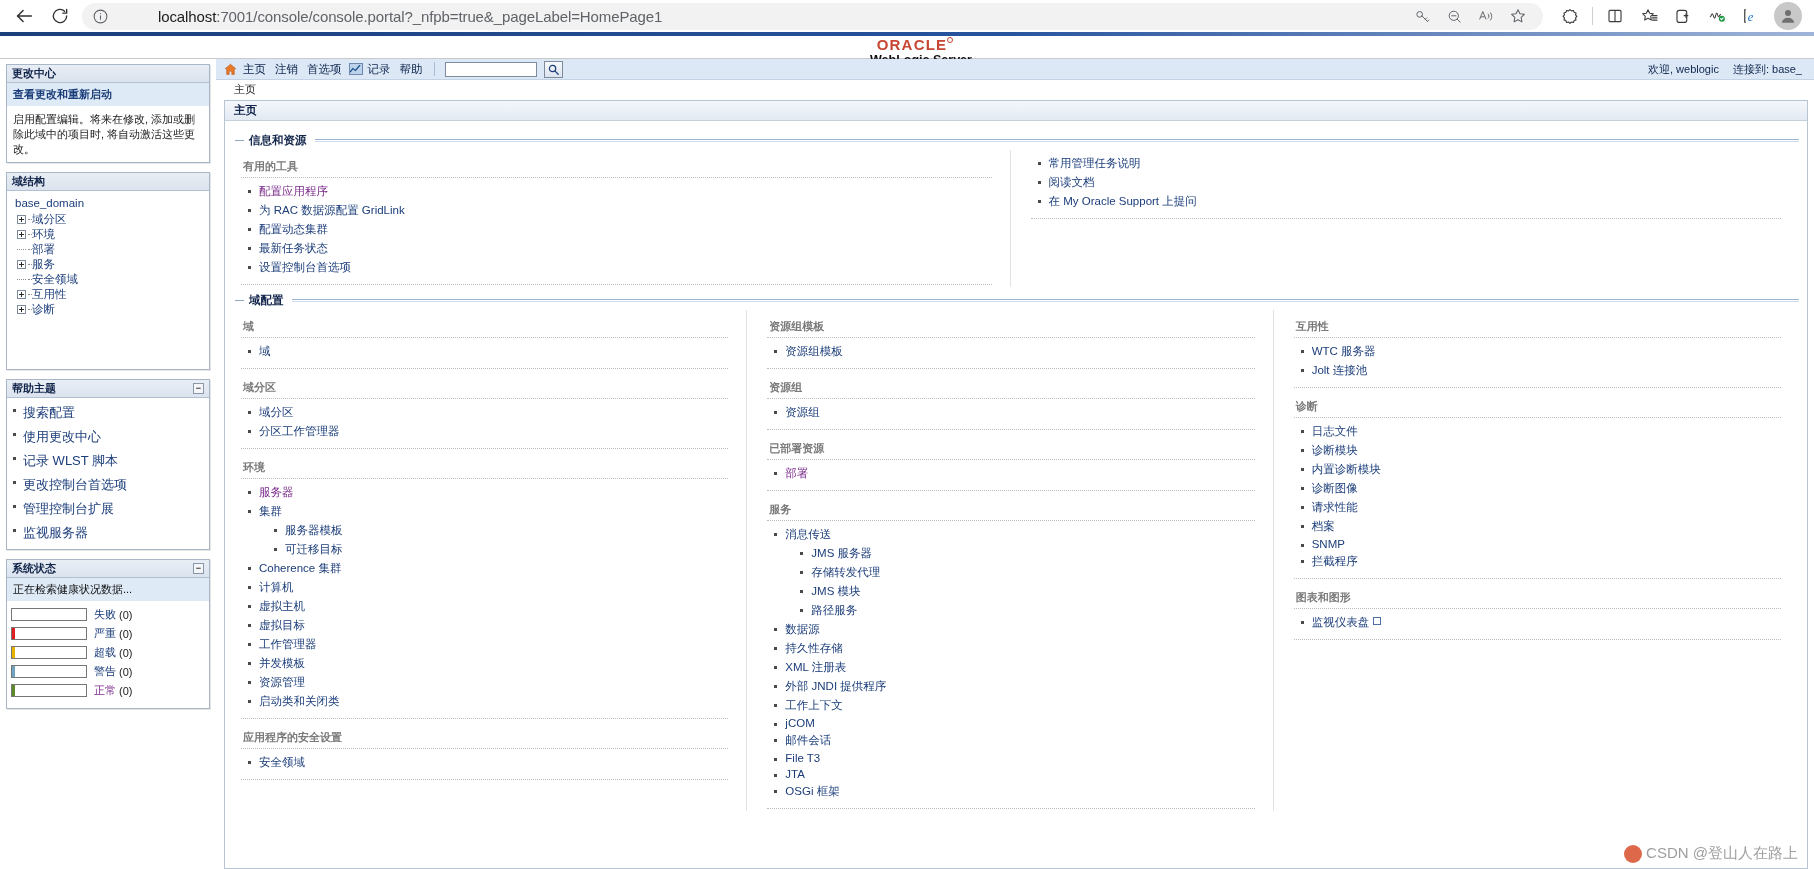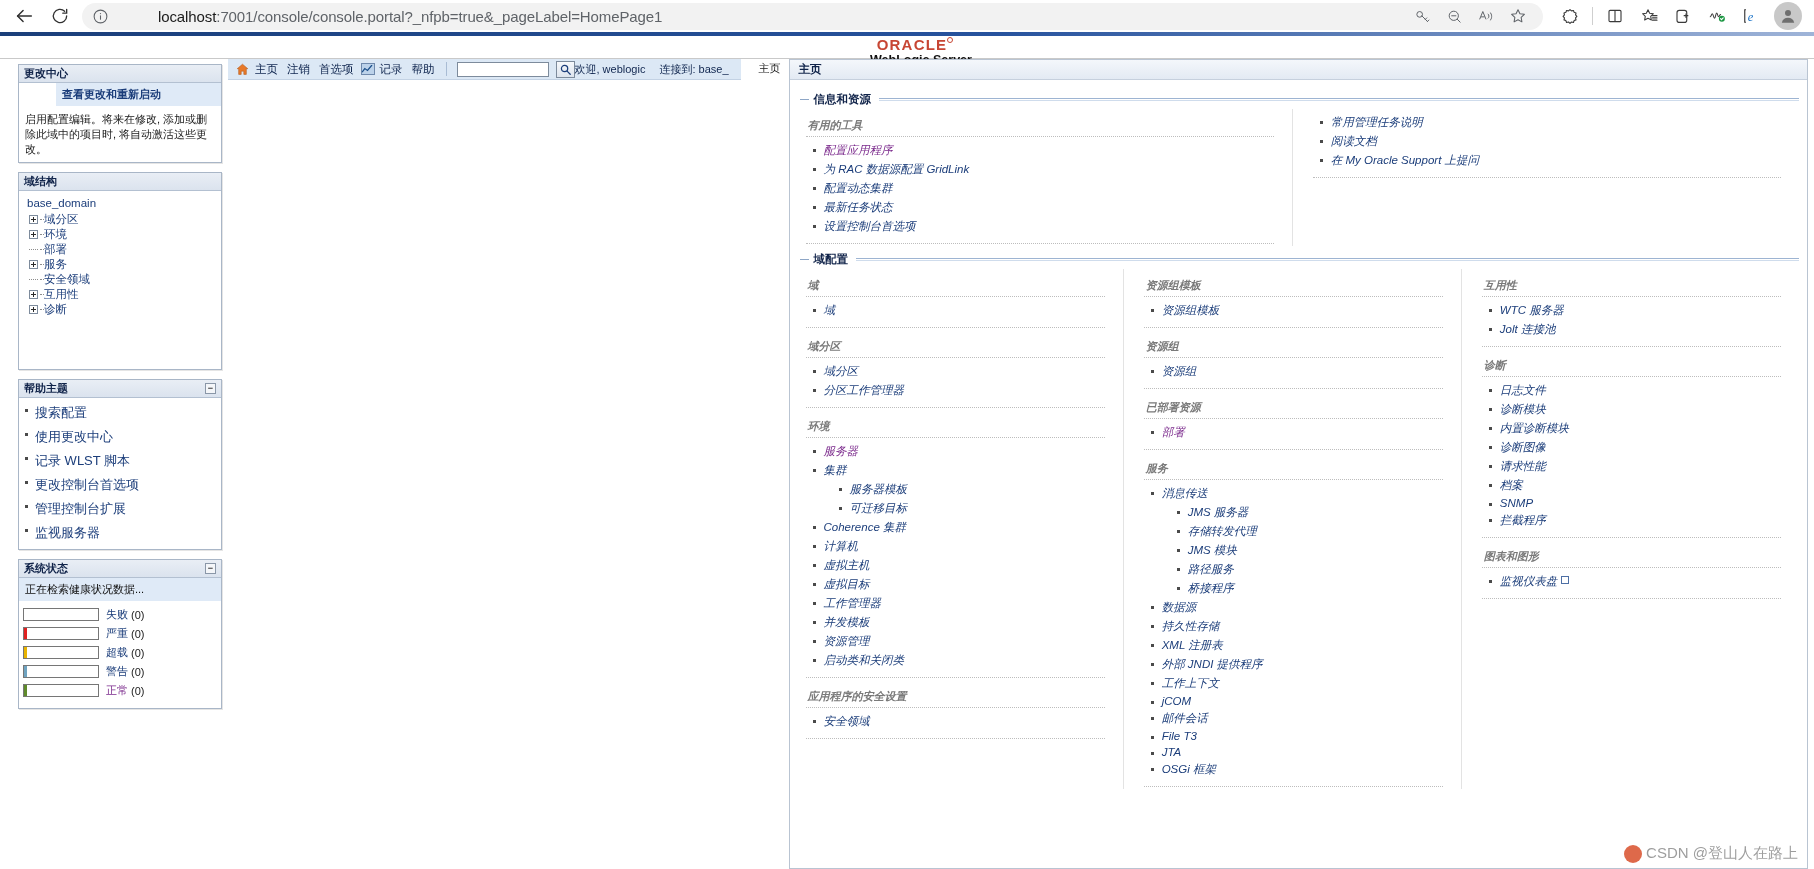--- a/index.html
+++ b/index.html
@@ -132,21 +132,20 @@
   }
 
   .cc-link {
     display:block;
     background: #dfeaf7;
     color: #1b3d7a;
     font-size: 11px; font-weight: 700;
     padding: 4px 6px;
     text-decoration: none;
     border-bottom: 1px solid #ffffff;
-    margin-left: 37px;
   }
   .cc-desc {
     font-size: 11px; color: #1a1a1a;
     line-height: 15px;
     padding: 5px 6px 5px 6px;
   }
 
   
   #domain-tree { padding: 5px 6px 8px 6px; min-height: 178px; }
   .tree-root {
@@ -212,21 +211,21 @@
     position:absolute; left:0; top:0; bottom:0; width: 3px;
   }
   .health-label {
     font-size: 11px; margin-left: 7px;
     color: #1b3d7a; text-decoration: none;
   }
   .health-label.visited { color: #7b2a8c; }
   .health-count { font-size: 11px; color:#1a1a1a; margin-left:3px; }
 
   
-  #main-col { flex: 1; min-width: 0; display:flex; flex-direction:row; }
+  #main-col { flex: 1; min-width: 0; display:flex; flex-direction:column; }
   #console-toolbar {
     background: #dce8f5;
     height: 21px;
     display: flex; align-items: center;
     padding: 0 8px;
     border-bottom: 1px solid #c3d2e4;
     position: relative;
   }
   .tb-item {
     font-size: 11.5px; color: #10264f;
@@ -293,21 +292,21 @@
   }
   .section-rule .line {
     flex:1; height:3px;
     border-top:1px solid #9db4d2; border-bottom:1px solid #cfdcec;
   }
 
   .cols { display:flex; gap:0; }
   .col { flex:1; min-width:0; padding: 0 18px 0 6px; }
   .col + .col { border-left: 1px solid #e3e3e3; padding-left: 20px; }
 
-  .grp { margin-bottom: 2px; font-style: italic; }
+  .grp { margin-bottom: 2px; }
   .grp-title {
     font-size: 11px; color:#7a7a7a; font-weight:700;
     padding: 9px 0 3px 2px;
     border-bottom: 1px dotted #bdbdbd;
   }
   ul.links { list-style:none; margin:0; padding: 4px 0 7px 0; border-bottom: 1px dotted #bdbdbd; }
   ul.links li { position:relative; padding: 2px 0 2px 18px; font-size: 11.5px; }
   ul.links li::before {
     content:""; position:absolute; left:7px; top:8px;
     width:3px;height:3px;background:#4a4a4a;
@@ -325,21 +324,21 @@
   #watermark {
     position:absolute; right: 16px; bottom: 6px;
     font-size: 15px; color: #8d8d8d;
     display:flex; align-items:center; gap:4px;
     opacity: 0.85;
   }
   #wm-badge {
     width:18px;height:18px;border-radius:50%;
     background:#d94f2b; display:inline-block;
   }
-  #page-wrap { position:relative;padding-left:12px; }
+  #page-wrap { position:relative; }
 </style>
 </head>
 <body>
 
 <div id="browser-chrome">
   <div class="nav-btn">
     <svg width="22" height="22" viewBox="0 0 24 24" fill="none" stroke="#303030" stroke-width="1.6" stroke-linecap="round" stroke-linejoin="round">
         <path d="M20 12H5"></path>
         <path d="M11 6l-6 6 6 6"></path>
       </svg>
@@ -695,21 +694,20 @@
                     </ul>
                   </div>
                   <div class="grp">
                     <div class="grp-title">服务</div>
                     <ul class="links">
                       <li><a href="#">消息传送</a></li>
                       <li class="sub"><a href="#">JMS 服务器</a></li>
                       <li class="sub"><a href="#">存储转发代理</a></li>
                       <li class="sub"><a href="#">JMS 模块</a></li>
                       <li class="sub"><a href="#">路径服务</a></li>
-                      <li class="sub"><a href="#">桥接程序</a></li>
                       <li><a href="#">数据源</a></li>
                       <li><a href="#">持久性存储</a></li>
                       <li><a href="#">XML 注册表</a></li>
                       <li><a href="#">外部 JNDI 提供程序</a></li>
                       <li><a href="#">工作上下文</a></li>
                       <li><a href="#">jCOM</a></li>
                       <li><a href="#">邮件会话</a></li>
                       <li><a href="#">File T3</a></li>
                       <li><a href="#">JTA</a></li>
                       <li><a href="#">OSGi 框架</a></li>

